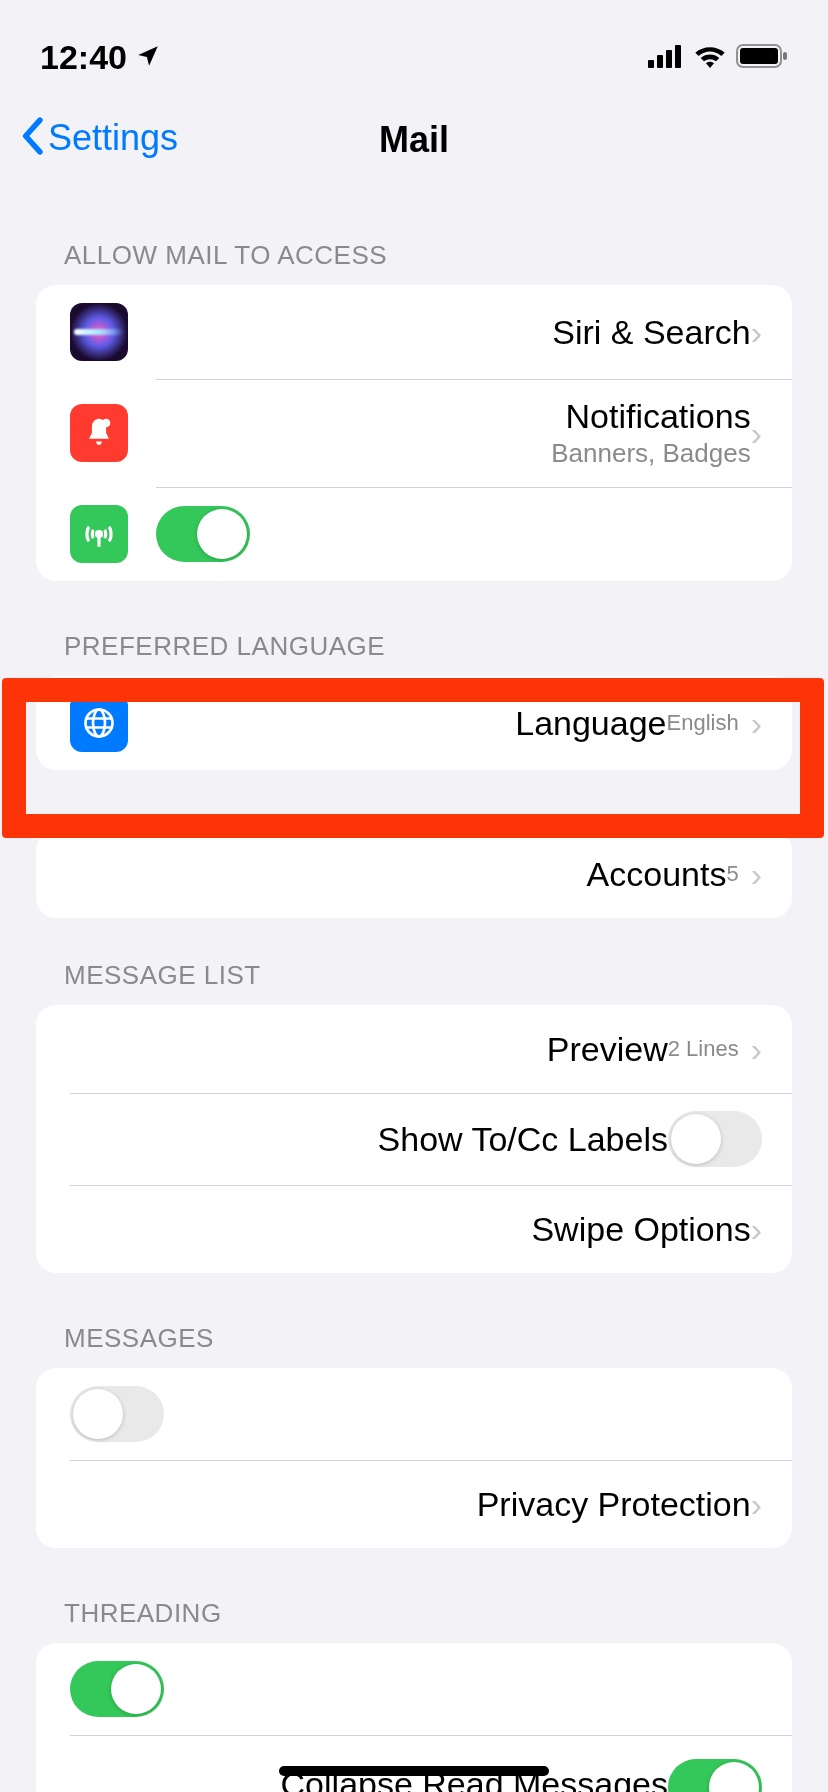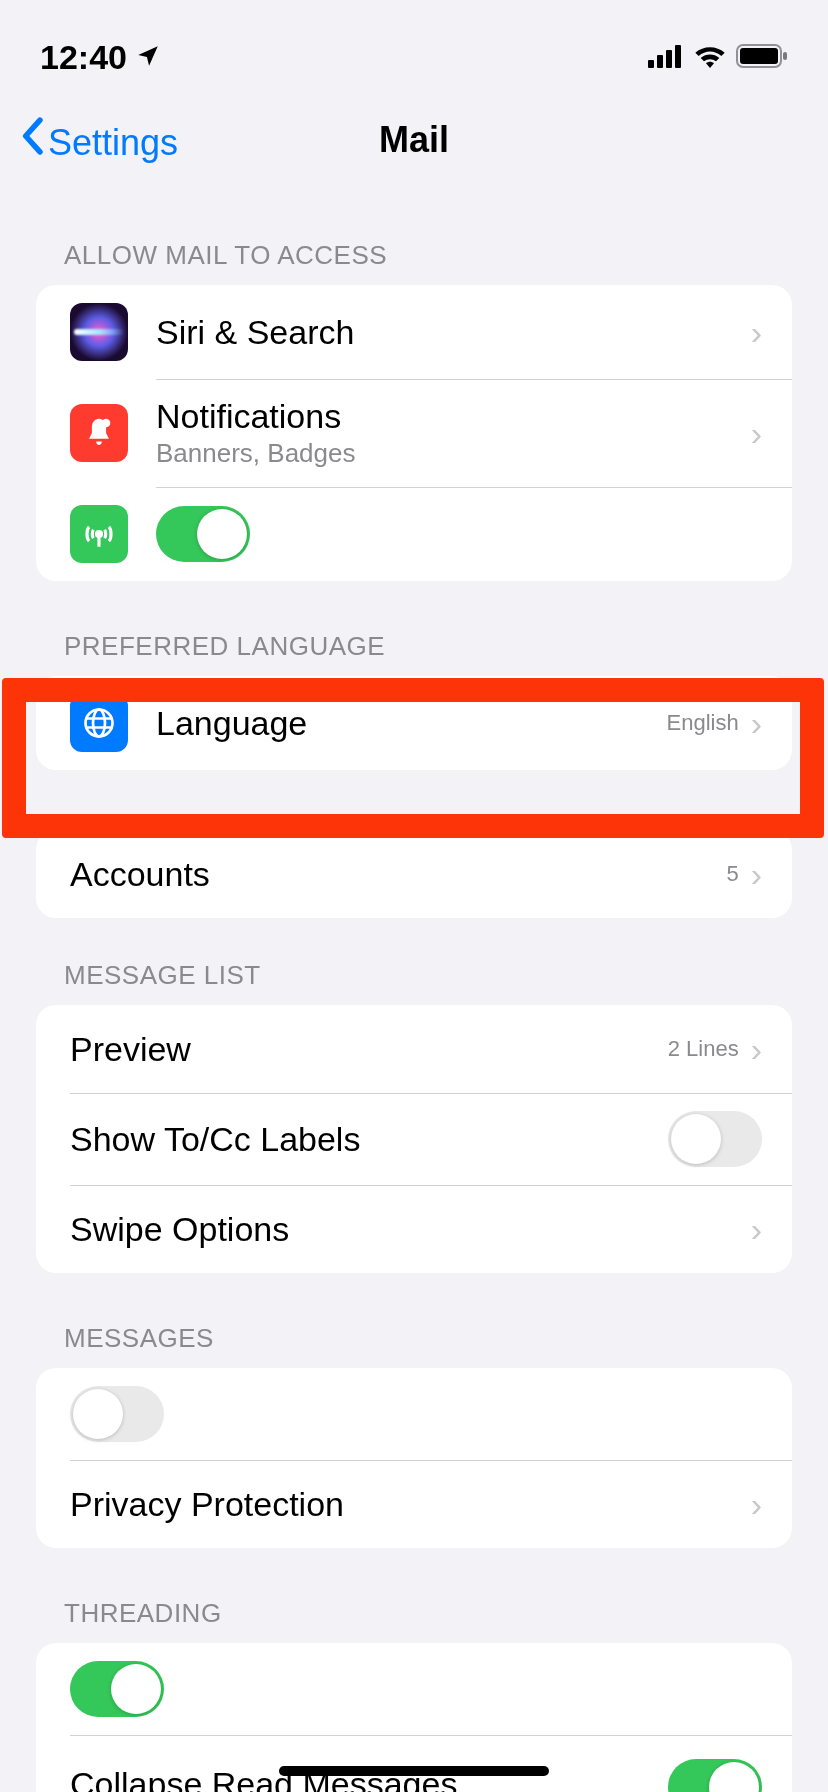--- a/index.html
+++ b/index.html
@@ -29,21 +29,21 @@
     position: relative;
     height: 100px;
     display: flex;
     align-items: center;
     justify-content: center;
   }
   .nav-back {
     position: absolute;
     left: 20px;
     display: flex;
-    align-items: flex-end;
+    align-items: flex-start;
     color: #007aff;
     font-size: 36px;
     gap: 4px;
   }
   .nav-title {
     font-weight: 600;
     font-size: 36px;
   }
 
   
@@ -52,20 +52,21 @@
     font-size: 26px;
     letter-spacing: 0.5px;
     padding: 50px 40px 14px 64px;
     text-transform: uppercase;
   }
   .section-group {
     background: #fff;
     margin: 0 36px;
     border-radius: 20px;
     overflow: hidden;
+    text-align: right;
   }
   .row {
     display: flex;
     align-items: center;
     min-height: 88px;
     padding: 18px 30px 18px 34px;
     position: relative;
   }
   .row + .row::before,
   .row.with-icon + .row.with-icon::before {

